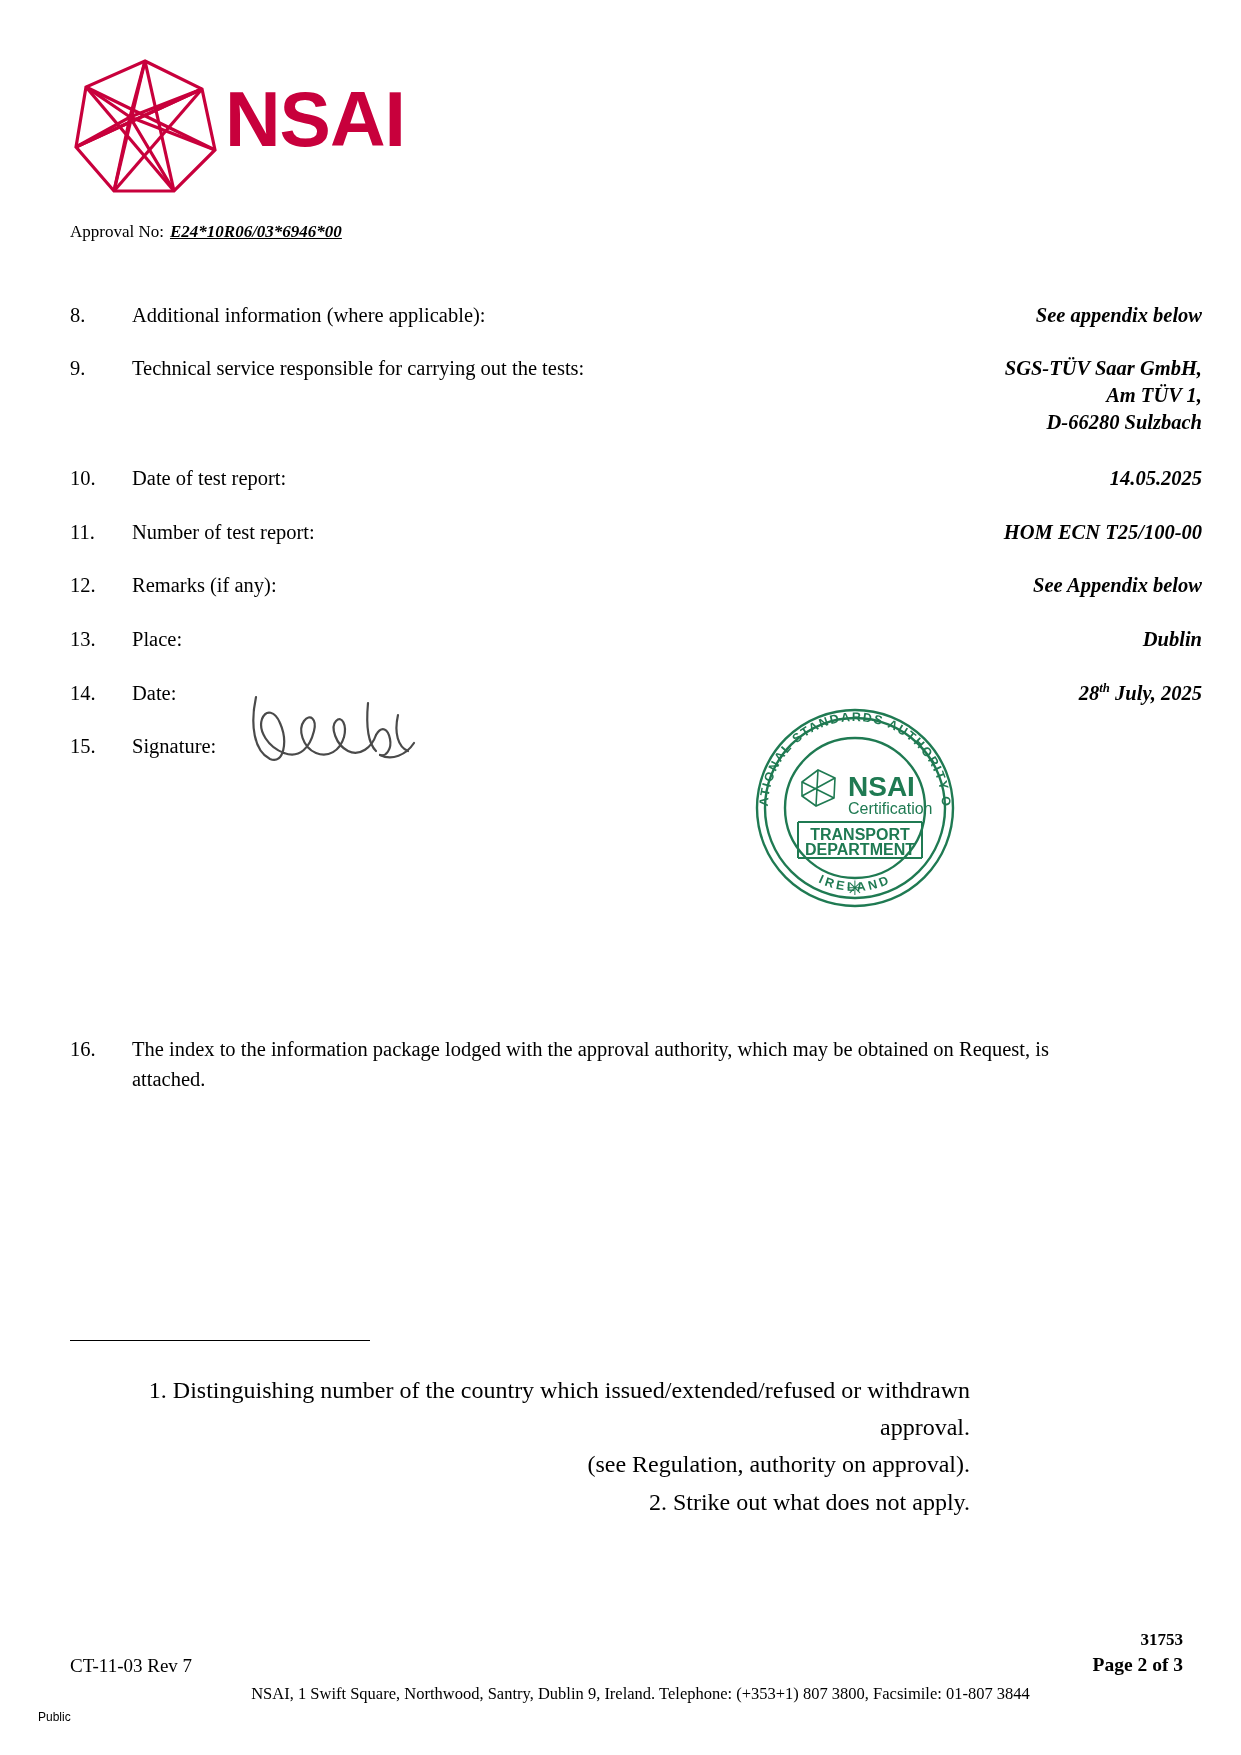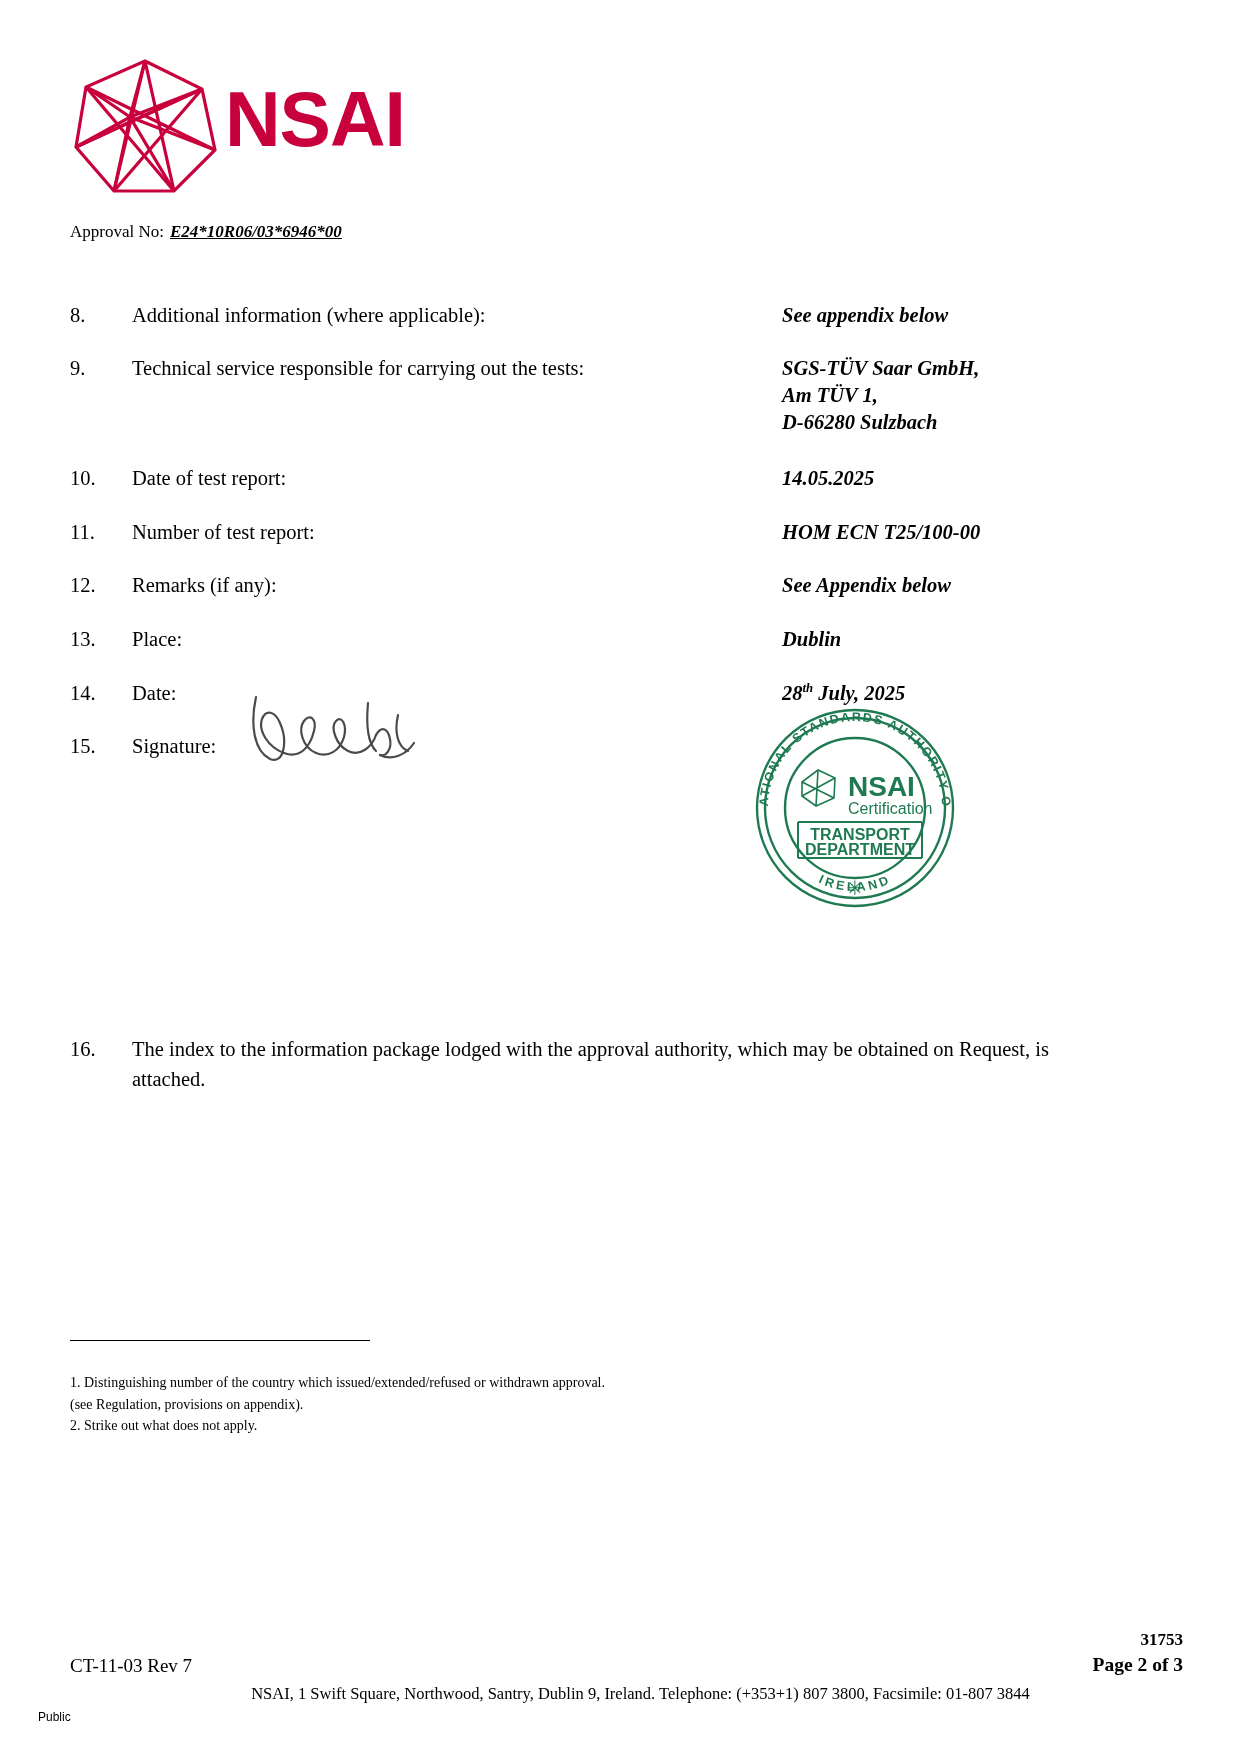--- a/index.html
+++ b/index.html
@@ -78,20 +78,21 @@
     top: 0;
     width: 640px;
   }
   .item .val {
     position: absolute;
     left: 712px;
     top: 0;
     width: 420px;
     font-weight: bold;
     font-style: italic;
+    text-align: right;
   }
   .val .ln { display: block; }
   .val sup { font-size: 0.62em; vertical-align: super; }
 
   .item-16 {
     position: absolute;
     left: 70px;
     top: 1035px;
     width: 1040px;
     font-size: 20.5px;
@@ -124,22 +125,23 @@
     left: 70px;
     top: 1340px;
     width: 300px;
     border-top: 1.5px solid #000;
   }
   .footnotes {
     position: absolute;
     left: 70px;
     top: 1372px;
     width: 900px;
-    font-size: 14px;
+    font-size: 24px;
     line-height: 1.55;
+    text-align: right;
   }
 
   
   .doc-code {
     position: absolute;
     left: 70px;
     top: 1655px;
     font-size: 19px;
   }
   .ref-num {
@@ -312,21 +314,21 @@
 </svg>
 
 <div class="item-16">
   <span class="num">16.</span>
   <span class="txt">The index to the information package lodged with the approval authority, which may be obtained on Request, is attached.</span>
 </div>
 
 <div class="fn-rule"></div>
 <div class="footnotes">
   <div>1. Distinguishing number of the country which issued/extended/refused or withdrawn approval.</div>
-  <div>(see Regulation, provisions on appendix).</div>
+  <div>(see Regulation, authority on approval).</div>
   <div>2. Strike out what does not apply.</div>
 </div>
 
 <div class="doc-code">CT-11-03  Rev 7</div>
 <div class="ref-num">31753</div>
 <div class="page-num">Page 2 of 3</div>
 <div class="address-line">NSAI, 1 Swift Square, Northwood, Santry, Dublin 9, Ireland.  Telephone: (+353+1) 807 3800, Facsimile:  01-807 3844</div>
 <div class="public-tag">Public</div>
 
 </body></html>

